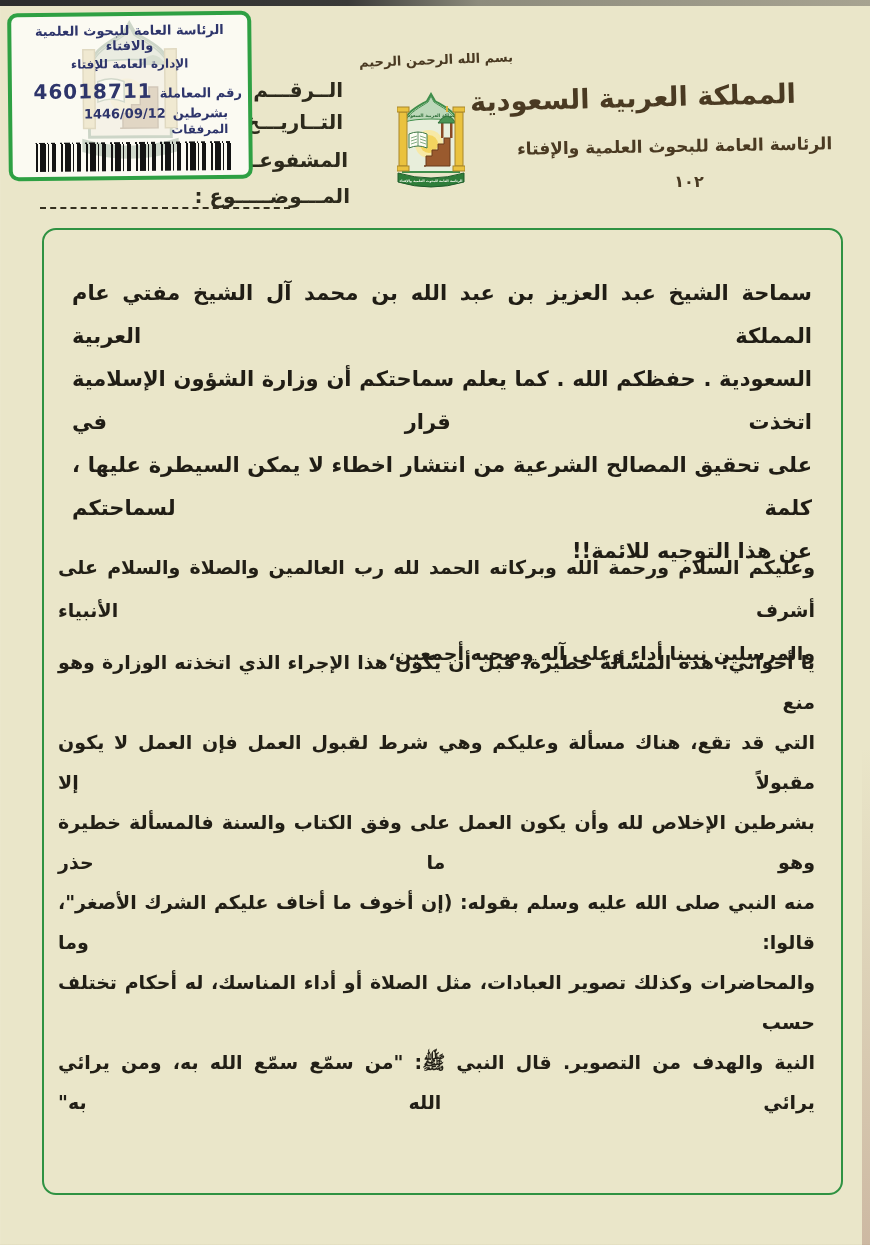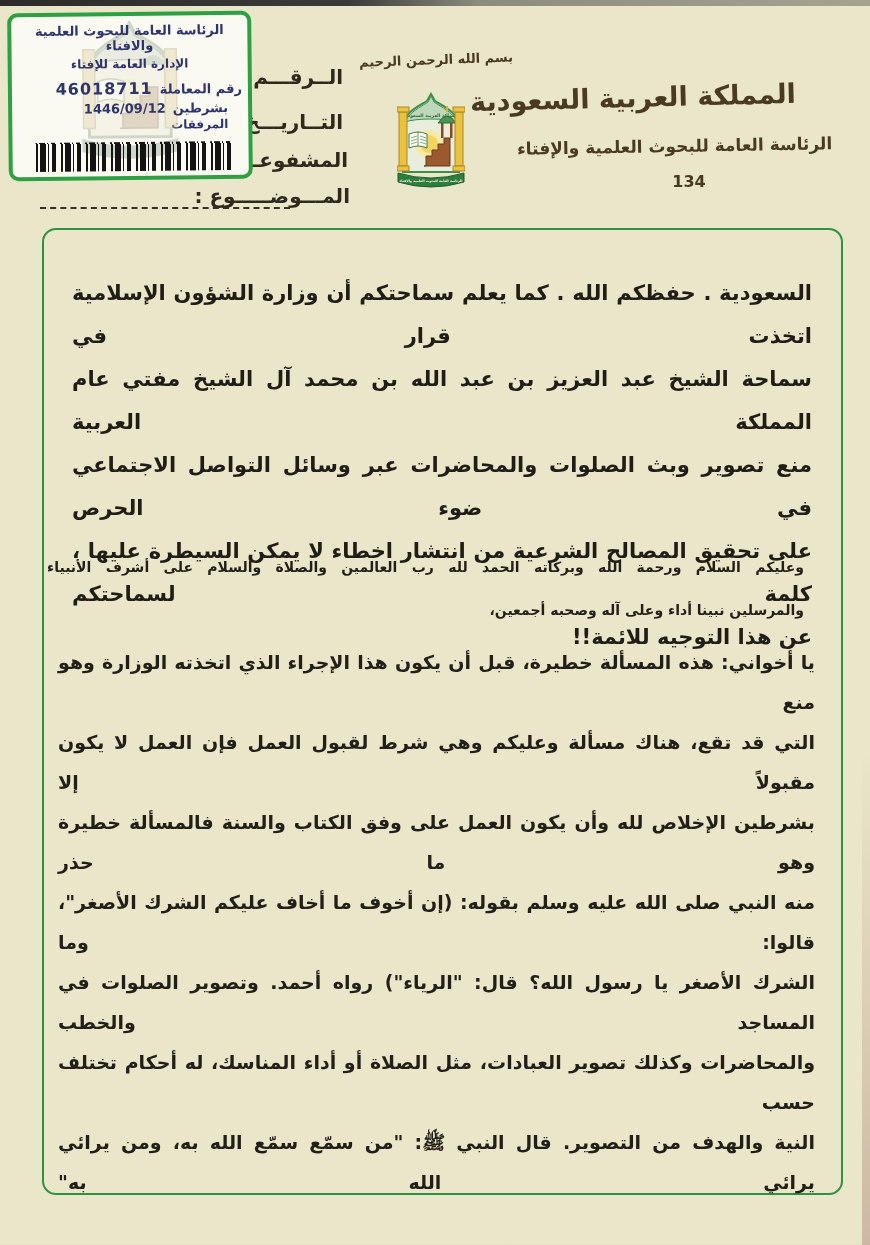--- a/index.html
+++ b/index.html
@@ -21,30 +21,30 @@
     background:#fbfaf2;border:4px solid #2ea043;border-radius:10px;box-sizing:border-box;
     transform:rotate(-0.6deg);}
   .stamp .wm{position:absolute;left:50%;top:50%;transform:translate(-50%,-52%);
     width:118px;height:146px;opacity:.38;filter:saturate(.7);}
   .stamp-line{position:relative;direction:rtl;text-align:center;color:#2e356b;font-weight:700;}
   .s1{font-size:13px;margin-top:7px;}
   .s2{font-size:12px;margin-top:4px;}
   .s-row{position:relative;direction:rtl;display:flex;justify-content:flex-start;
     align-items:baseline;gap:7px;color:#2e356b;font-weight:700;}
   .row-num{margin:8px 6px 0 0;font-size:13px;}
-  .row-num .val{font-size:16px;letter-spacing:1px;}
+  .row-num .val{font-size:20px;letter-spacing:1px;}
   .row-date{margin:3px 20px 0 0;font-size:13px;}
   .row-att{margin:2px 20px 0 0;font-size:12px;direction:rtl;text-align:right;color:#2e356b;font-weight:700;}
   .barcode{position:absolute;left:23px;bottom:5px;width:198px;height:29px;
     background:repeating-linear-gradient(90deg,#141414 0 2px,transparent 2px 4px,
       #141414 4px 10px,transparent 10px 12px,#141414 12px 13px,transparent 13px 16px,
       #141414 16px 20px,transparent 20px 25px);}
   
   .fld{position:absolute;direction:rtl;font-weight:700;font-size:20px;color:#2d2a1c;white-space:nowrap;}
-  .fld-raqm{right:527px;top:65px;}
+  .fld-raqm{right:527px;top:78px;}
   .fld-tarikh{right:527px;top:110px;}
   .fld-mashfu{right:522px;top:148px;}
   .fld-mawdu{right:520px;top:184px;}
   .subject-line{position:absolute;left:40px;top:207px;width:250px;height:0;
     border-top:2px dashed #35301f;}
   
   .basmala{position:absolute;left:368px;top:52px;width:145px;text-align:center;
     direction:rtl;font-weight:700;font-size:13px;color:#4a3a22;white-space:nowrap;
     transform:rotate(-2deg);}
   .emblem{position:absolute;left:397px;top:92px;width:68px;height:100px;}
@@ -53,22 +53,22 @@
   .presidency{position:absolute;right:38px;top:136px;direction:rtl;font-weight:700;
     font-size:17px;color:#4a3a22;white-space:nowrap;transform:rotate(-1deg);}
   .pgnum{position:absolute;left:664px;top:172px;width:50px;text-align:center;
     font-weight:700;font-size:16px;color:#4a3a22;}
   
   .frame{position:absolute;left:42px;top:228px;width:801px;height:967px;
     border:2.5px solid #2f9242;border-radius:14px;box-sizing:border-box;}
   .qblock{position:absolute;left:72px;top:272px;width:740px;direction:rtl;
     font-weight:700;font-size:21px;color:#201d15;}
   .qblock .ln{line-height:43px;}
-  .ablock1{position:absolute;left:47px;top:546px;width:757px;direction:rtl;
-    font-weight:700;font-size:14px;color:#221f16;}
+  .ablock1{position:absolute;left:58px;top:546px;width:757px;direction:rtl;
+    font-weight:700;font-size:19px;color:#221f16;}
   .ablock1 .ln{line-height:43px;}
   .ablock2{position:absolute;left:58px;top:642px;width:757px;direction:rtl;
     font-weight:700;font-size:19px;color:#221f16;}
   .ablock2 .ln{line-height:40px;}
   .just{text-align:justify;text-align-last:justify;}
   .endline{text-align:right;text-align-last:right;}
 </style>
 </head>
 <body>
 
@@ -115,21 +115,21 @@
       <rect x="56" y="74" width="12" height="5" fill="#eac23e" stroke="#a8862a" stroke-width="1"></rect>
     </g>
     <g>
       <path d="M1,81 Q34,91 67,81 L67,90 Q34,100 1,90 Z" fill="#2e7d3a" stroke="#1f5c2a" stroke-width="1"></path>
       <text x="34" y="90" text-anchor="middle" font-size="3.4" font-weight="bold" fill="#f2f6ea">الرئاسة العامة للبحوث العلمية والإفتاء</text>
     </g>
   </svg>
 
   <div class="kingdom">المملكة العربية السعودية</div>
   <div class="presidency">الرئاسة العامة للبحوث العلمية والإفتاء</div>
-  <div class="pgnum">134</div>
+  <div class="pgnum">١٠٢</div>
 
   <div class="stamp">
     <svg class="wm" viewBox="0 0 68 100" xmlns="http://www.w3.org/2000/svg">
       <path d="M6,80 L6,36 C6,21 20,15 30,9 L34,2 L38,9 C48,15 62,21 62,36 L62,80 Z" fill="#efe7cf" stroke="#7da07f" stroke-width="2"></path>
       <path d="M8,30 C12,20 24,15 31,10 L34,4 L37,10 C44,15 56,20 60,30 C50,26 18,26 8,30 Z" fill="#cdd9c2" stroke="#7da07f" stroke-width="1"></path>
       <circle cx="32" cy="52" r="12" fill="#f2e2a8"></circle>
       <path d="M12,42 Q21,38 30,42 L30,56 Q21,52 12,56 Z" fill="#fbf8ea" stroke="#8aa585" stroke-width="1"></path>
       <path d="M27,74 L53,74 L53,46 L47,46 L47,52 L41,52 L41,58 L35,58 L35,64 L29,64 L29,74 Z" fill="#c49a6c" stroke="#9a7850" stroke-width="1"></path>
       <path d="M41,31 Q50,17 59,31 Z" fill="#9db894"></path>
       <rect x="2" y="20" width="8" height="54" fill="#e6cf86" stroke="#bda45e" stroke-width="1"></rect>
@@ -146,35 +146,33 @@
       <span>بشرطين</span>
       <span class="val">1446/09/12</span>
     </div>
     <div class="row-att">المرفقات</div>
     <div class="barcode"></div>
   </div>
 
   <div class="frame"></div>
 
   <div class="qblock">
+    <div class="ln just">سماحة الشيخ عبد العزيز بن عبد الله بن محمد آل الشيخ مفتي عام المملكة العربية</div>
     <div class="ln just">السعودية . حفظكم الله . كما يعلم سماحتكم أن وزارة الشؤون الإسلامية اتخذت قرار في</div>
-    <div class="ln just">سماحة الشيخ عبد العزيز بن عبد الله بن محمد آل الشيخ مفتي عام المملكة العربية</div>
-    <div class="ln just">منع تصوير وبث الصلوات والمحاضرات عبر وسائل التواصل الاجتماعي في ضوء الحرص</div>
     <div class="ln just">على تحقيق المصالح الشرعية من انتشار اخطاء لا يمكن السيطرة عليها ، كلمة لسماحتكم</div>
     <div class="ln endline">عن هذا التوجيه للائمة!!</div>
   </div>
 
   <div class="ablock1">
     <div class="ln just">وعليكم السلام ورحمة الله وبركاته الحمد لله رب العالمين والصلاة والسلام على أشرف الأنبياء</div>
     <div class="ln endline">والمرسلين نبينا أداء وعلى آله وصحبه أجمعين،</div>
   </div>
 
   <div class="ablock2">
     <div class="ln just">يا أخواني: هذه المسألة خطيرة، قبل أن يكون هذا الإجراء الذي اتخذته الوزارة وهو منع</div>
     <div class="ln just">التي قد تقع، هناك مسألة وعليكم وهي شرط لقبول العمل فإن العمل لا يكون مقبولاً إلا</div>
     <div class="ln just">بشرطين الإخلاص لله وأن يكون العمل على وفق الكتاب والسنة فالمسألة خطيرة وهو ما حذر</div>
     <div class="ln just">منه النبي صلى الله عليه وسلم بقوله: (إن أخوف ما أخاف عليكم الشرك الأصغر"، قالوا: وما</div>
-    <div class="ln just">الشرك الأصغر يا رسول الله؟ قال: "الرياء") رواه أحمد. وتصوير الصلوات في المساجد والخطب</div>
     <div class="ln just">والمحاضرات وكذلك تصوير العبادات، مثل الصلاة أو أداء المناسك، له أحكام تختلف حسب</div>
     <div class="ln just">النية والهدف من التصوير. قال النبي ﷺ: "من سمّع سمّع الله به، ومن يرائي يرائي الله به"</div>
 
   </div>
 </div>
 
 </body></html>

